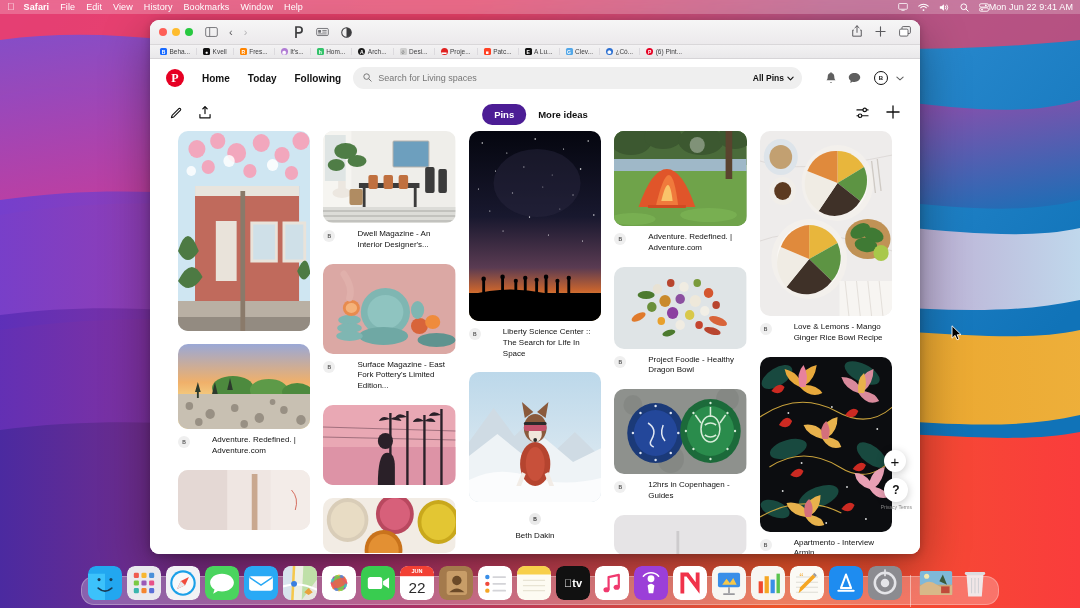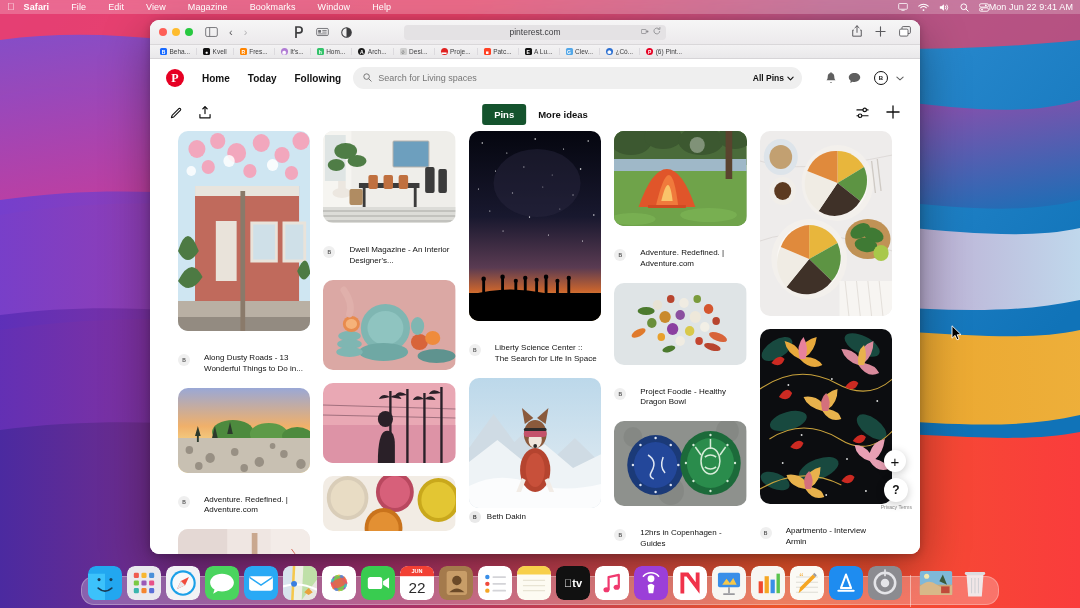--- a/index.html
+++ b/index.html
@@ -16,21 +16,21 @@
   
   #menubar {
     position: absolute; top: 0; left: 0; width: 1080px; height: 14px;
     display: flex; align-items: center;
     background: rgba(255,255,255,0.22);
     backdrop-filter: blur(14px);
     color: #fff; font-size: 9px; letter-spacing: .1px;
     padding: 0 7px; z-index: 40;
   }
   #menubar .apple { font-size: 10px; margin-right: 9px; line-height: 1; }
-  #menubar .mi { margin-right: 22px; white-space: nowrap; }
+  #menubar .mi { margin-right: 11px; white-space: nowrap; }
   #menubar .mi.bold { font-weight: bold; }
   #menubar .spacer { flex: 1; }
   #menubar .sysicon { margin-left: 10px; display: flex; align-items: center; }
   #menubar .clock { white-space: nowrap; }
 
   
   #safari {
     position: absolute; left: 150px; top: 20px; width: 770px; height: 534px;
     background: #fff; border-radius: 9px; overflow: hidden;
     box-shadow: 0 16px 48px rgba(0,0,0,.38), 0 2px 8px rgba(0,0,0,.22);
@@ -90,38 +90,38 @@
   .pnav-icon { margin-left: 11px; color: #5f5f5f; display: flex; align-items: center; flex: none; }
   #pin-avatar { width: 14px; height: 14px; border-radius: 50%; border: 1.3px solid #111;
     display: flex; align-items: center; justify-content: center;
     font-size: 6px; font-weight: bold; color: #111; margin-left: 13px; flex: none; }
 
   
   #pin-sub { height: 34px; display: flex; align-items: center; padding: 0 20px; position: relative; }
   .sub-left { display: flex; gap: 17px; color: #111; align-items: center; }
   .sub-center { position: absolute; left: 50%; transform: translateX(-50%);
     display: flex; align-items: center; gap: 12px; }
-  .pill { background: #14532d; color: #fff; border-radius: 3px; padding: 5px 12px;
+  .pill { background: #4c1d95; color: #fff; border-radius: 10px; padding: 5px 12px;
     font-size: 9.5px; font-weight: bold; }
   .sub-tab { font-size: 9.5px; font-weight: bold; color: #111; }
   .sub-right { margin-left: auto; display: flex; gap: 17px; align-items: center; color: #111; }
 
   
   #grid { position: absolute; top: 72px; left: 0; right: 0; bottom: 0;
           display: flex; gap: 13px; padding: 0 28px; overflow: hidden; }
   .col { flex: 1; display: flex; flex-direction: column; gap: 13px; }
   .pin { display: flex; flex-direction: column; }
   .pin-img { border-radius: 10px; width: 100%; overflow: hidden; position: relative; }
   .pin-img svg { display: block; width: 100%; height: 100%; }
-  .pin-meta { display: flex; gap: 14px; align-items: flex-start; margin-top: 22px; padding-right: 4px; }
+  .pin-meta { display: flex; gap: 22px; align-items: flex-start; margin-top: 6px; padding-right: 4px; }
   .pin-badge { width: 12px; height: 12px; border-radius: 50%; background: #efefef;
     display: flex; align-items: center; justify-content: center;
     font-size: 5px; font-weight: bold; color: #555; flex: none; margin-top: 1px; }
   .pin-title { font-size: 8px; line-height: 1.35; color: #111; font-weight: 500; }
-  .pin-author { display: flex; gap: 6px; align-items: center; margin-top: 2px; }
+  .pin-author { display: flex; gap: 6px; align-items: center; margin-top: 10px; flex-direction: column; }
   .pin-author .pin-badge { background: #e9e9e9; color: #333; }
   .pin-author span.nm { font-size: 8px; color: #111; font-weight: 500; }
 
   
   #fab-plus, #fab-help {
     position: absolute; border-radius: 50%; background: #fff;
     box-shadow: 0 2px 8px rgba(0,0,0,.22);
     display: flex; align-items: center; justify-content: center; z-index: 15;
   }
   #fab-plus { right: 14px; bottom: 82px; width: 22px; height: 22px; font-size: 15px; color: #111; }
@@ -188,21 +188,21 @@
     <path d="M0,430 C230,400 430,470 690,440 C870,419 990,450 1080,432 L1080,608 L0,608 Z" fill="url(#wg5)"></path>
   </svg>
 </div>
 
 <div id="menubar">
   <span class="apple"></span>
   <span class="mi bold">Safari</span>
   <span class="mi">File</span>
   <span class="mi">Edit</span>
   <span class="mi">View</span>
-  <span class="mi">Magazine</span>
+  <span class="mi">History</span>
   <span class="mi">Bookmarks</span>
   <span class="mi">Window</span>
   <span class="mi">Help</span>
   <span class="spacer"></span>
   <span class="sysicon">
     <svg width="10" height="8" viewBox="0 0 12 10">
         <rect x="0.6" y="0.6" width="10.8" height="7.2" rx="1" fill="none" stroke="#fff" stroke-width="1"></rect>
         <rect x="4" y="8.6" width="4" height="1" fill="#fff"></rect>
       </svg>
   </span>
@@ -268,37 +268,20 @@
           <line x1="2.2" y1="7.6" x2="11.6" y2="7.6" stroke="#6e6e73" stroke-width="0.9"></line>
         </svg>
     </span>
     <span class="tb-icon">
       <svg width="11" height="11" viewBox="0 0 12 12">
           <circle cx="6" cy="6" r="5.2" fill="none" stroke="#3c3c3e" stroke-width="1.1"></circle>
           <path d="M6 0.8 A5.2 5.2 0 0 1 6 11.2 Z" fill="#3c3c3e"></path>
         </svg>
     </span>
 
-    <div id="urlwrap">
-      <span>pinterest.com</span>
-      <span class="url-right">
-        <span>
-          <svg width="8" height="7" viewBox="0 0 10 8">
-              <rect x="0.5" y="1.5" width="6" height="5" rx="0.8" fill="none" stroke="#87868a" stroke-width="0.9"></rect>
-              <circle cx="8" cy="4" r="1.4" fill="#87868a"></circle>
-            </svg>
-        </span>
-        <span>
-          <svg width="8" height="8" viewBox="0 0 10 10">
-              <path d="M8.4 5a3.6 3.6 0 1 1-1.1-2.6" fill="none" stroke="#87868a" stroke-width="1"></path>
-              <path d="M8.6 0.6 L8.6 3 L6.2 2.6" fill="none" stroke="#87868a" stroke-width="1" stroke-linecap="round"></path>
-            </svg>
-        </span>
-      </span>
-    </div>
 
     <span class="tb-right">
       <span>
         <svg width="10" height="12" viewBox="0 0 11 13">
             <path d="M5.5 0.8 L5.5 8" stroke="#5b5a5e" stroke-width="1.1" stroke-linecap="round"></path>
             <path d="M3.2 3 L5.5 0.8 L7.8 3" fill="none" stroke="#5b5a5e" stroke-width="1.1" stroke-linecap="round" stroke-linejoin="round"></path>
             <path d="M2 5.5 L0.8 5.5 L0.8 12.2 L10.2 12.2 L10.2 5.5 L9 5.5" fill="none" stroke="#5b5a5e" stroke-width="1.1" stroke-linejoin="round"></path>
           </svg>
       </span>
       <span>
@@ -484,24 +467,20 @@
                 <circle cx="54" cy="30" r="6"></circle>
                   <circle cx="100" cy="34" r="6"></circle>
                   <circle cx="14" cy="40" r="5"></circle>
               </g>
               <g fill="#4d7a43">
                 <path d="M0 120 q10 -30 22 0 q-12 18 -22 0Z"></path>
                 <path d="M0 150 q14 -26 26 -4 q-14 20 -26 4Z"></path>
                 <path d="M126 140 q10 -22 14 2 q-8 14 -14 -2Z"></path>
               </g>
             </svg>
-          </div>
-          <div class="pin-meta">
-            <span class="pin-badge">B</span>
-            <span class="pin-title">Along Dusty Roads - 13 Wonderful Things to Do in...</span>
           </div>
         </div>
 
         <div class="pin">
           <div class="pin-img" style="height:85px">
             <svg viewBox="0 0 140 85" preserveAspectRatio="none">
               <defs>
                   <linearGradient id="sun1" x1="0" y1="0" x2="0" y2="1">
                 <stop offset="0" stop-color="#9aa8d6"></stop>
                     <stop offset="0.45" stop-color="#f0b06a"></stop>
@@ -606,20 +585,24 @@
                 <ellipse cx="28" cy="72" rx="14" ry="5"></ellipse>
               </g>
               <ellipse cx="30" cy="44" rx="9" ry="8" fill="#e88b4e"></ellipse>
               <ellipse cx="30" cy="44" rx="6" ry="5" fill="#f5b27a"></ellipse>
               <path d="M22 10 q10 14 6 24" fill="none" stroke="#e0b0ab" stroke-width="7" stroke-linecap="round"></path>
               <ellipse cx="102" cy="62" rx="9" ry="8" fill="#d8643a"></ellipse>
               <ellipse cx="116" cy="58" rx="8" ry="7" fill="#ef8b3c"></ellipse>
               <ellipse cx="120" cy="76" rx="20" ry="7" fill="#5f938f"></ellipse>
               <ellipse cx="100" cy="46" rx="7" ry="9" fill="#7fb6b2"></ellipse>
             </svg>
+          </div>
+          <div class="pin-meta">
+            <span class="pin-badge">B</span>
+            <span class="pin-title">Surface Magazine - East Fork Pottery's Limited Edition...</span>
           </div>
         </div>
 
         <div class="pin">
           <div class="pin-img" style="height:80px">
             <svg viewBox="0 0 140 80" preserveAspectRatio="none">
               <rect width="140" height="80" fill="#e9a8b4"></rect>
               <rect x="0" y="42" width="140" height="38" fill="#dd93a6"></rect>
               <g stroke="#8d5f6e" stroke-width="0.8">
                 <line x1="0" y1="22" x2="140" y2="26"></line>
@@ -935,20 +918,24 @@
               </g>
               <rect x="84" y="150" width="56" height="35" fill="#f7f5f2"></rect>
               <g stroke="#e2ded9" stroke-width="1">
                 <line x1="90" y1="150" x2="94" y2="185"></line>
                   <line x1="102" y1="150" x2="106" y2="185"></line>
                 <line x1="114" y1="150" x2="118" y2="185"></line>
                   <line x1="126" y1="150" x2="130" y2="185"></line>
               </g>
             </svg>
           </div>
+          <div class="pin-meta">
+            <span class="pin-badge">B</span>
+            <span class="pin-title">Love &amp; Lemons - Mango Ginger Rice Bowl Recipe</span>
+          </div>
         </div>
 
         <div class="pin">
           <div class="pin-img" style="height:175px">
             <svg viewBox="0 0 140 175" preserveAspectRatio="none">
               <rect width="140" height="175" fill="#0c0d10"></rect>
               <g fill="#18493f">
                 <ellipse cx="18" cy="20" rx="18" ry="9" transform="rotate(-30 18 20)"></ellipse>
                 <ellipse cx="108" cy="16" rx="20" ry="9" transform="rotate(25 108 16)"></ellipse>
                 <ellipse cx="30" cy="92" rx="20" ry="9" transform="rotate(-15 30 92)"></ellipse>

